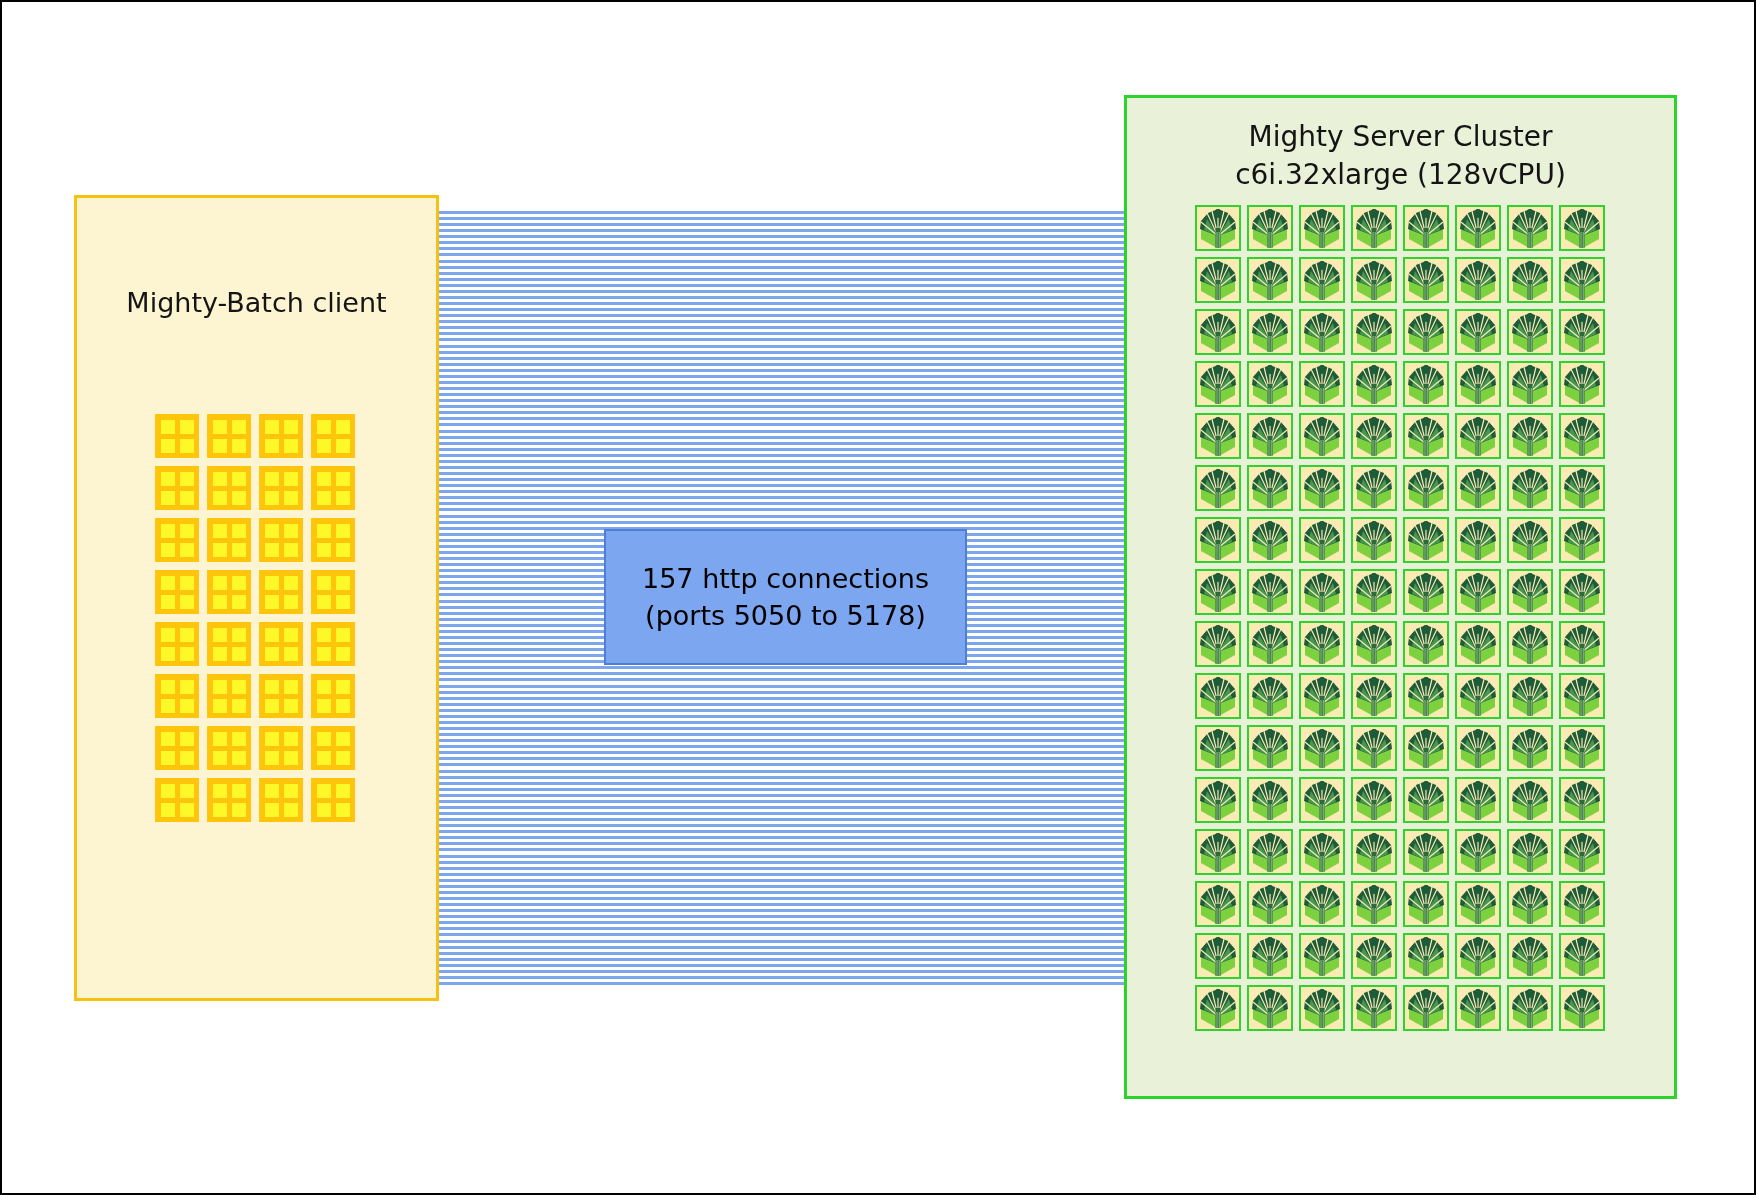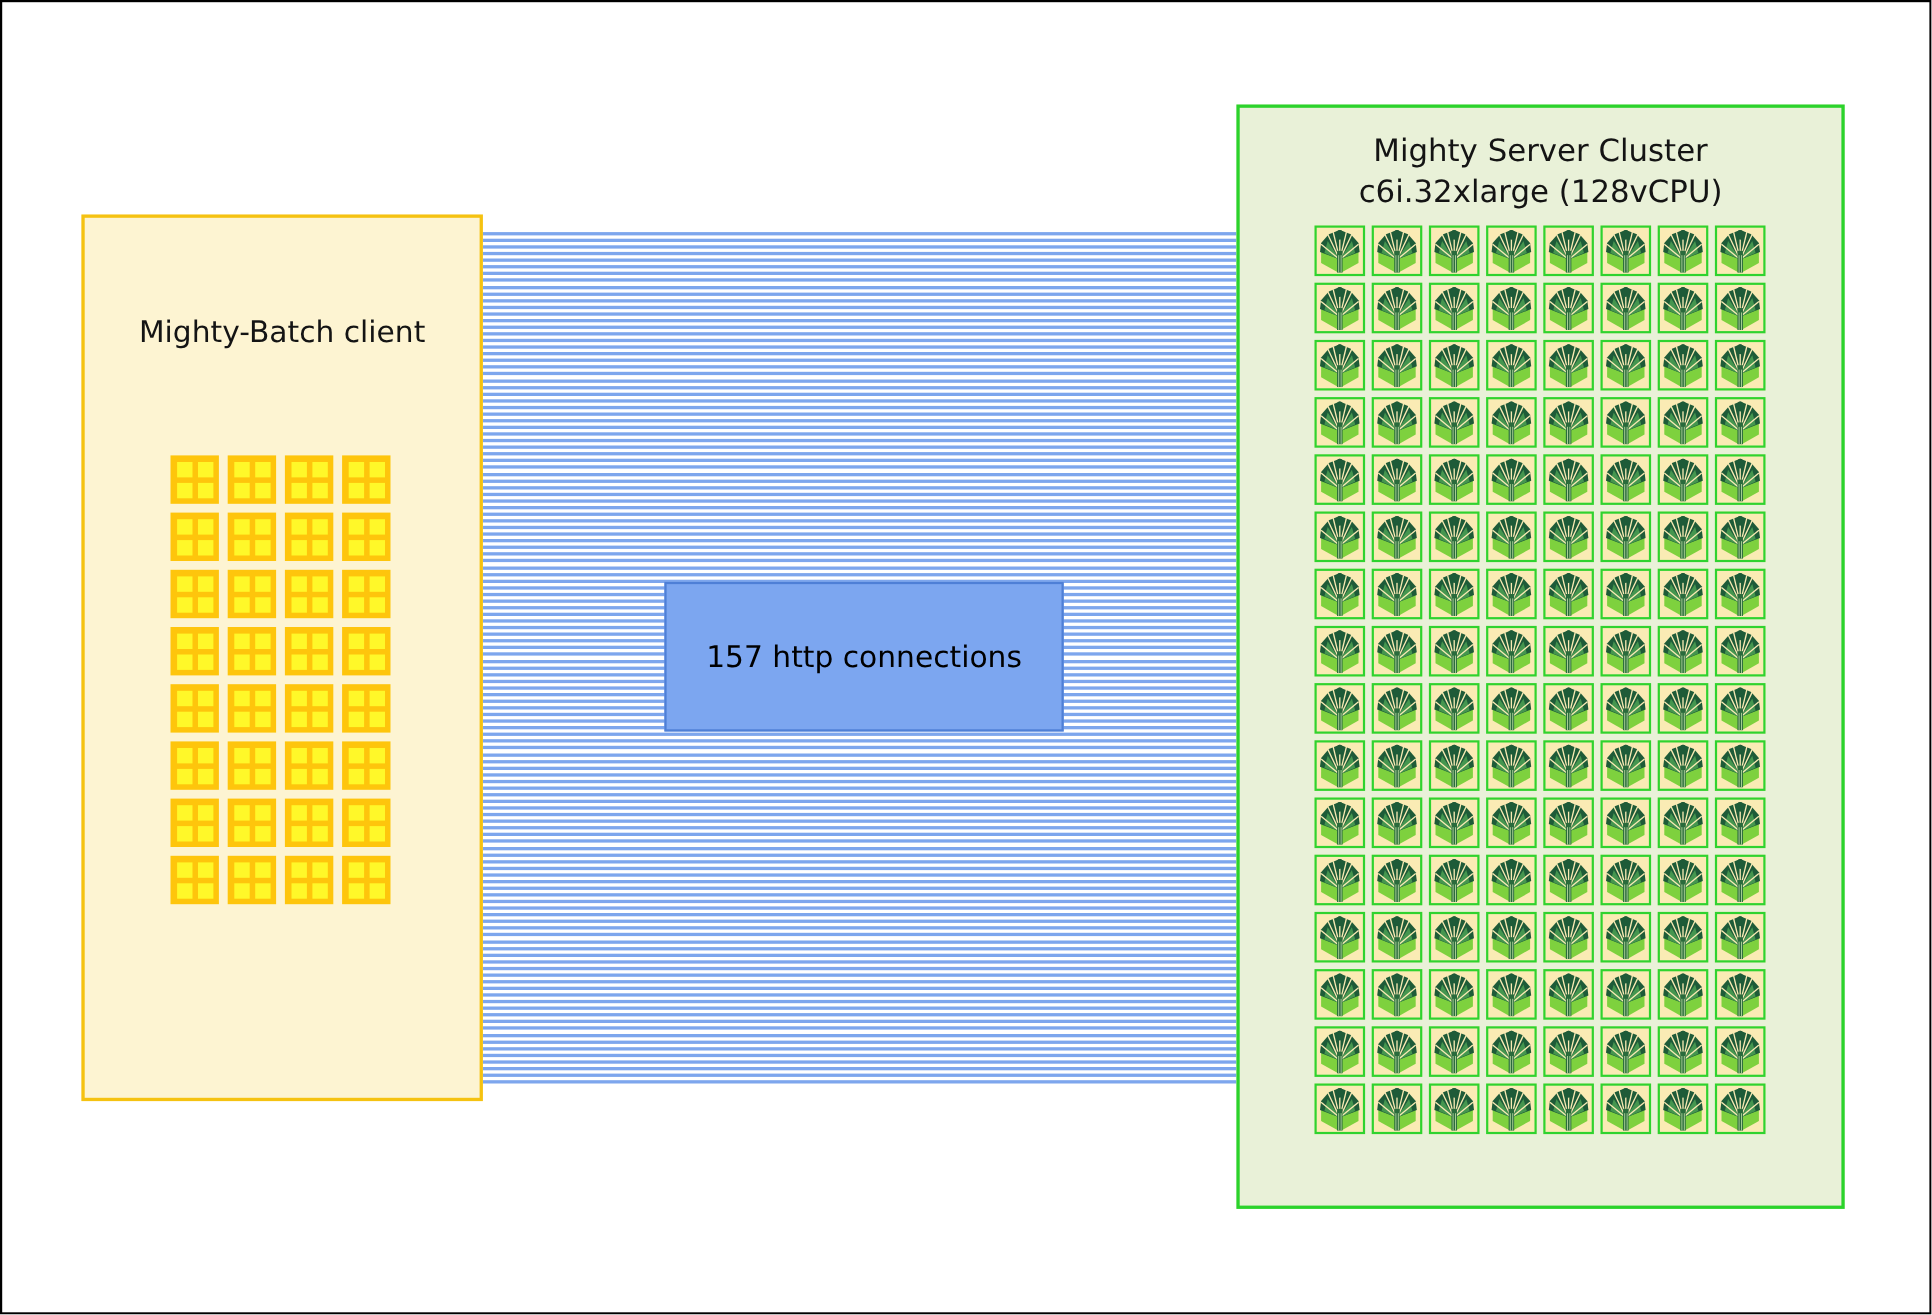--- a/index.html
+++ b/index.html
@@ -429,20 +429,21 @@
     <span></span>
     <span></span>
     <span></span>
     <span></span>
   </div>
 </div>
   </div>
 
   <div class="conn-label">
     <div>157 http connections</div>
+    <div>(ports 5050 to 5178)</div>
   </div>
 
   <div class="node-box server-box">
     <div class="box-title">
       <div>Mighty Server Cluster</div>
       <div>c6i.32xlarge (128vCPU)</div>
     </div>
     <div class="server-grid" id="serverGrid" style="grid-template-columns: repeat(8, 46px);">
   <div class="tree-tile">
     <svg width="40" height="40" viewBox="0 0 40 40">

